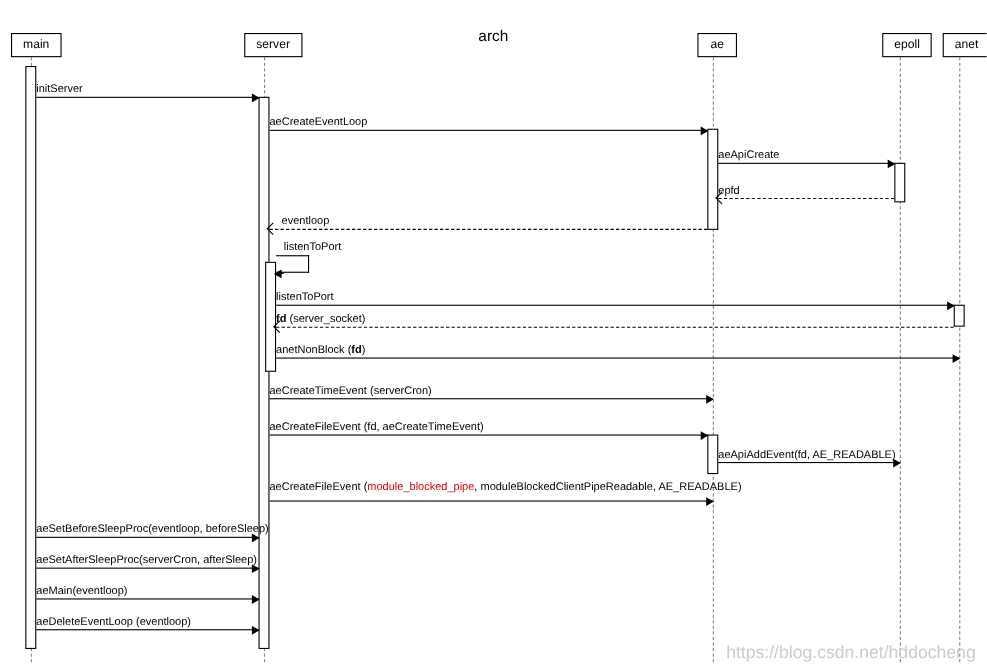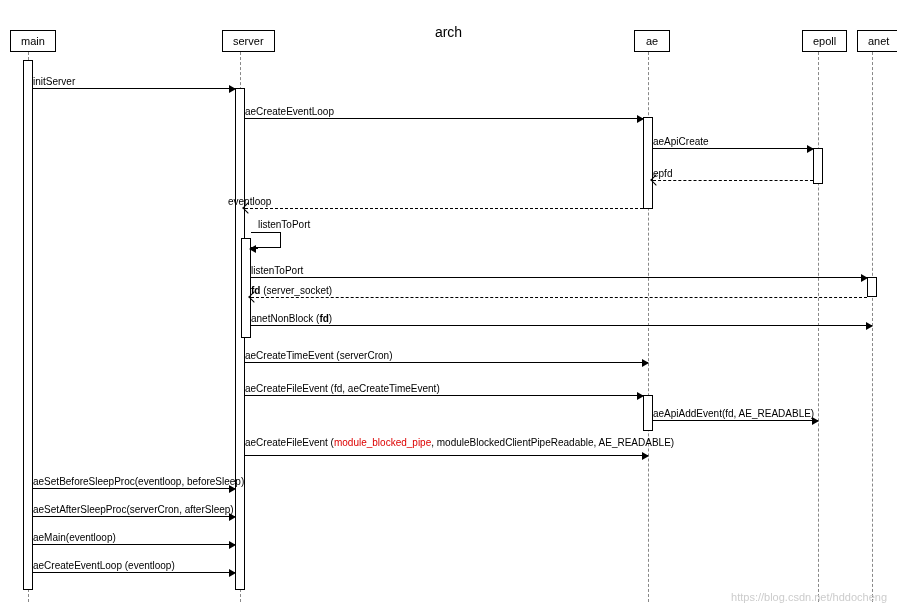--- a/index.html
+++ b/index.html
@@ -9,21 +9,21 @@
 .lifeline{position:absolute;border-left:1px dashed #888;width:0}
 .activation{position:absolute;background:#fff;border:1px solid #000;width:10px}
 .msg{position:absolute;font-size:10px;text-align:left;white-space:nowrap}
 .arrow-solid{position:absolute;height:0;border-top:1px solid #000}
 .arrow-dashed{position:absolute;height:0;border-top:1px dashed #000}
 .ah-right::after{content:'';position:absolute;right:-1px;top:-4px;border-left:7px solid #000;border-top:4px solid transparent;border-bottom:4px solid transparent}
 .ah-left::after{content:'';position:absolute;left:-1px;top:-4px;border-right:7px solid #000;border-top:4px solid transparent;border-bottom:4px solid transparent}
 .ah-left-open::after{content:'';position:absolute;left:-1px;top:-5px;width:7px;height:7px;border-top:1px solid #000;border-left:1px solid #000;transform:rotate(-45deg)}
 .selfbox{position:absolute;border:1px solid #000;border-left:none;width:30px;height:16px}
 .red{color:#d00}
-.watermark{position:absolute;right:10px;bottom:6px;color:#ccc;font-size:11px}
+.watermark{position:absolute;right:10px;bottom:6px;color:#ccc;font-size:16px}
 </style>
 </head>
 <body>
 
 <div class="title">arch</div>
 
 <div class="participant" style="left:10px;top:30px">main</div>
 <div class="participant" style="left:222px;top:30px">server</div>
 <div class="participant" style="left:634px;top:30px">ae</div>
 <div class="participant" style="left:802px;top:30px">epoll</div>
@@ -48,21 +48,21 @@
 
 <div class="msg" style="left:245px;top:106px;width:398px">aeCreateEventLoop</div>
 <div class="arrow-solid ah-right" style="left:245px;top:118px;width:398px"></div>
 
 <div class="msg" style="left:653px;top:136px;width:160px">aeApiCreate</div>
 <div class="arrow-solid ah-right" style="left:653px;top:148px;width:160px"></div>
 
 <div class="msg" style="left:653px;top:168px;width:160px">epfd</div>
 <div class="arrow-dashed ah-left-open" style="left:653px;top:180px;width:160px"></div>
 
-<div class="msg" style="left:228px;top:196px;width:398px">eventloop</div>
+<div class="msg" style="left:256px;top:196px;width:398px">eventloop</div>
 <div class="arrow-dashed ah-left-open" style="left:245px;top:208px;width:398px"></div>
 
 <div class="msg" style="left:258px;top:219px;text-align:right">listenToPort</div>
 <div class="selfbox" style="left:251px;top:232px"></div>
 <div class="arrow-solid ah-left" style="left:250px;top:248px;width:8px"></div>
 
 <div class="msg" style="left:251px;top:265px;width:616px">listenToPort</div>
 <div class="arrow-solid ah-right" style="left:251px;top:277px;width:616px"></div>
 
 <div class="msg" style="left:251px;top:285px;width:616px"><b>fd</b><span> (server_socket)</span></div>
@@ -85,16 +85,16 @@
 
 <div class="msg" style="left:33px;top:476px;width:202px">aeSetBeforeSleepProc(eventloop, beforeSleep)</div>
 <div class="arrow-solid ah-right" style="left:33px;top:488px;width:202px"></div>
 
 <div class="msg" style="left:33px;top:504px;width:202px">aeSetAfterSleepProc(serverCron, afterSleep)</div>
 <div class="arrow-solid ah-right" style="left:33px;top:516px;width:202px"></div>
 
 <div class="msg" style="left:33px;top:532px;width:202px">aeMain(eventloop)</div>
 <div class="arrow-solid ah-right" style="left:33px;top:544px;width:202px"></div>
 
-<div class="msg" style="left:33px;top:560px;width:202px">aeCreateEventLoop (eventloop)</div>
+<div class="msg" style="left:33px;top:560px;width:202px">aeDeleteEventLoop (eventloop)</div>
 <div class="arrow-solid ah-right" style="left:33px;top:572px;width:202px"></div>
 
 <div class="watermark">https://blog.csdn.net/hddocheng</div>
 
 </body></html>

